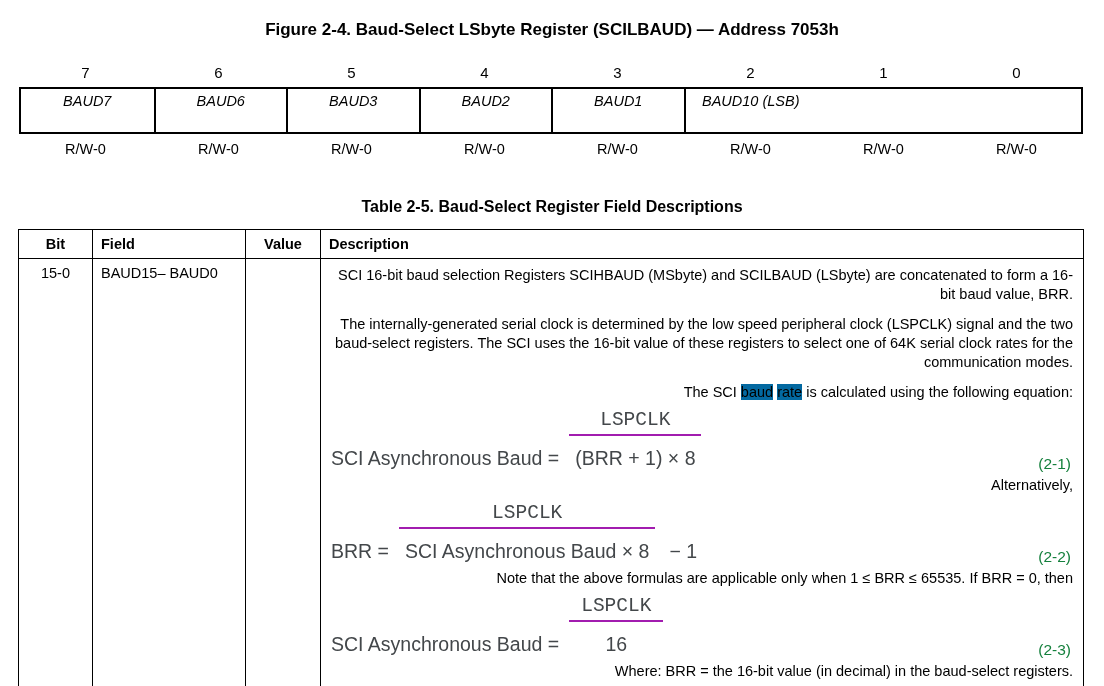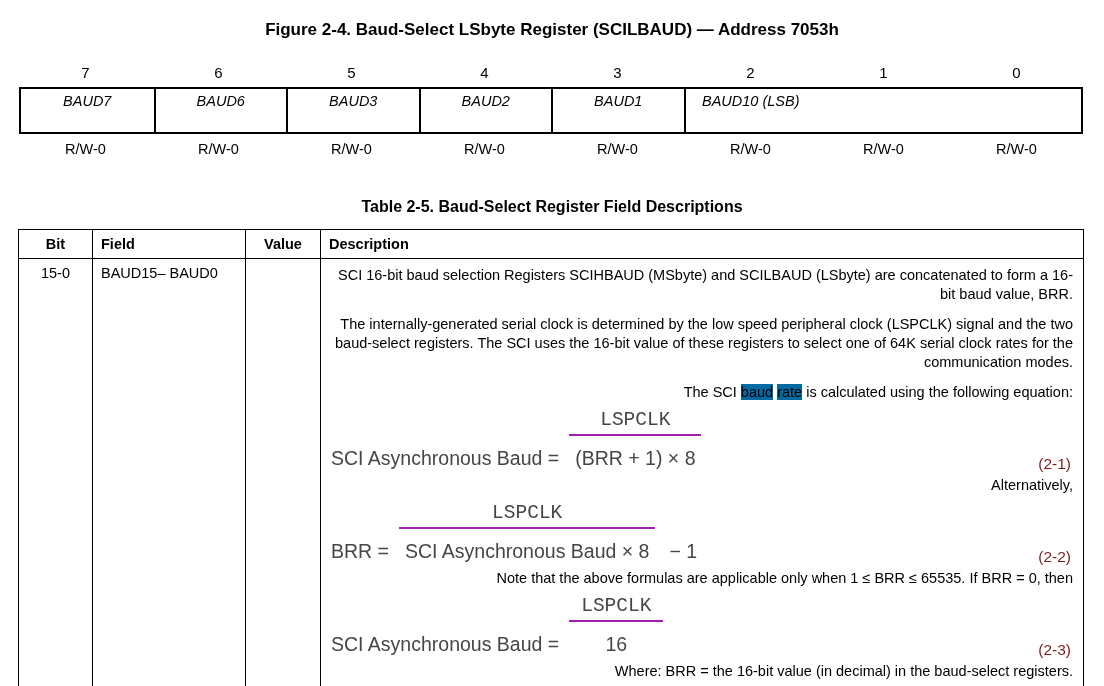--- a/index.html
+++ b/index.html
@@ -90,21 +90,21 @@
   }
   .eq-lhs { margin-right: 10px; white-space: nowrap; }
   .frac { display: inline-flex; flex-direction: column; text-align: center; }
   .frac .num { border-bottom: 2px solid #a21caf; padding: 0 12px 2px 12px; font-family: Liberation Mono, monospace; }
   .frac .den { padding: 10px 6px 0 6px; white-space: nowrap; }
   .eq-rhs { margin-left: 14px; }
   .eq-label {
     margin-left: auto;
     align-self: flex-end;
     font-size: 15.5px;
-    color: #7f1d1d;
+    color: #15803d;
     padding-right: 2px;
     transform: translateY(6px);
   }
 </style>
 </head>
 <body>
 
 <div class="page">
 
   <div class="figure-title">Figure 2-4. Baud-Select LSbyte Register (SCILBAUD) — Address 7053h</div>

